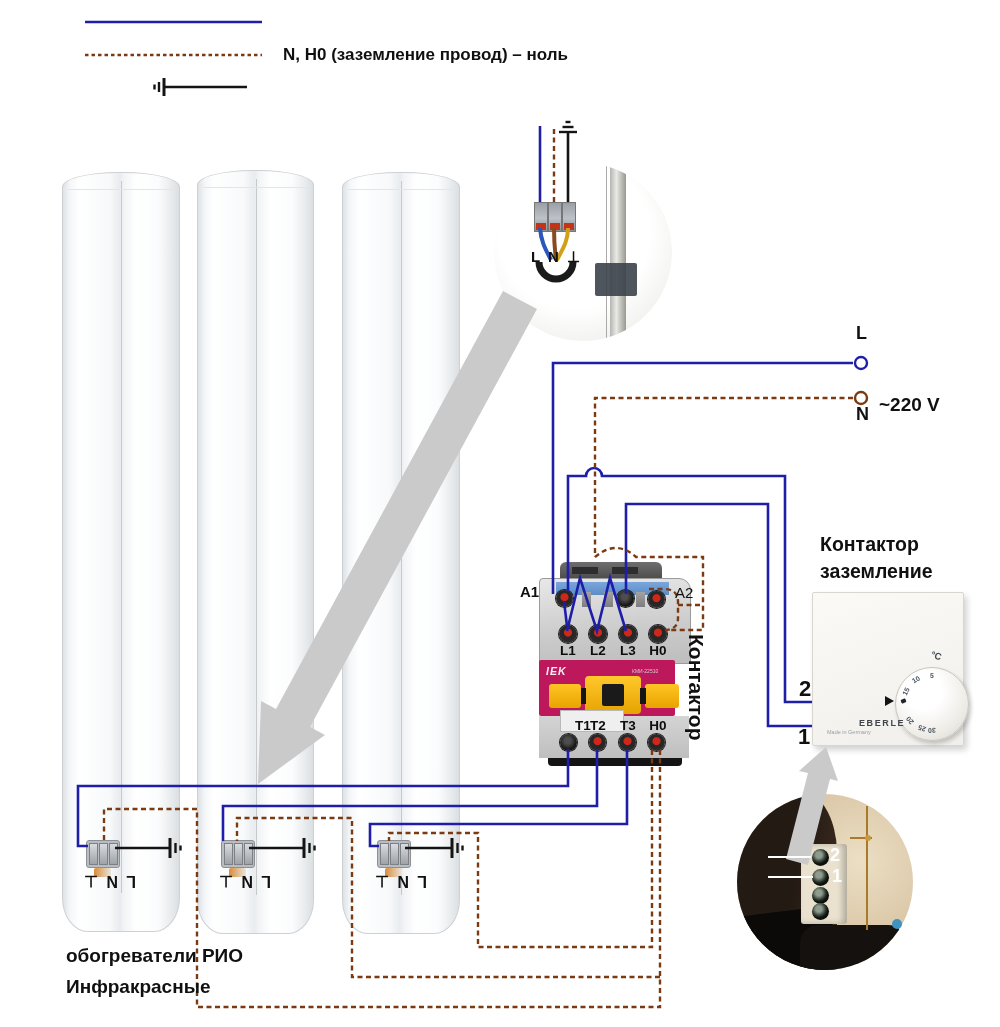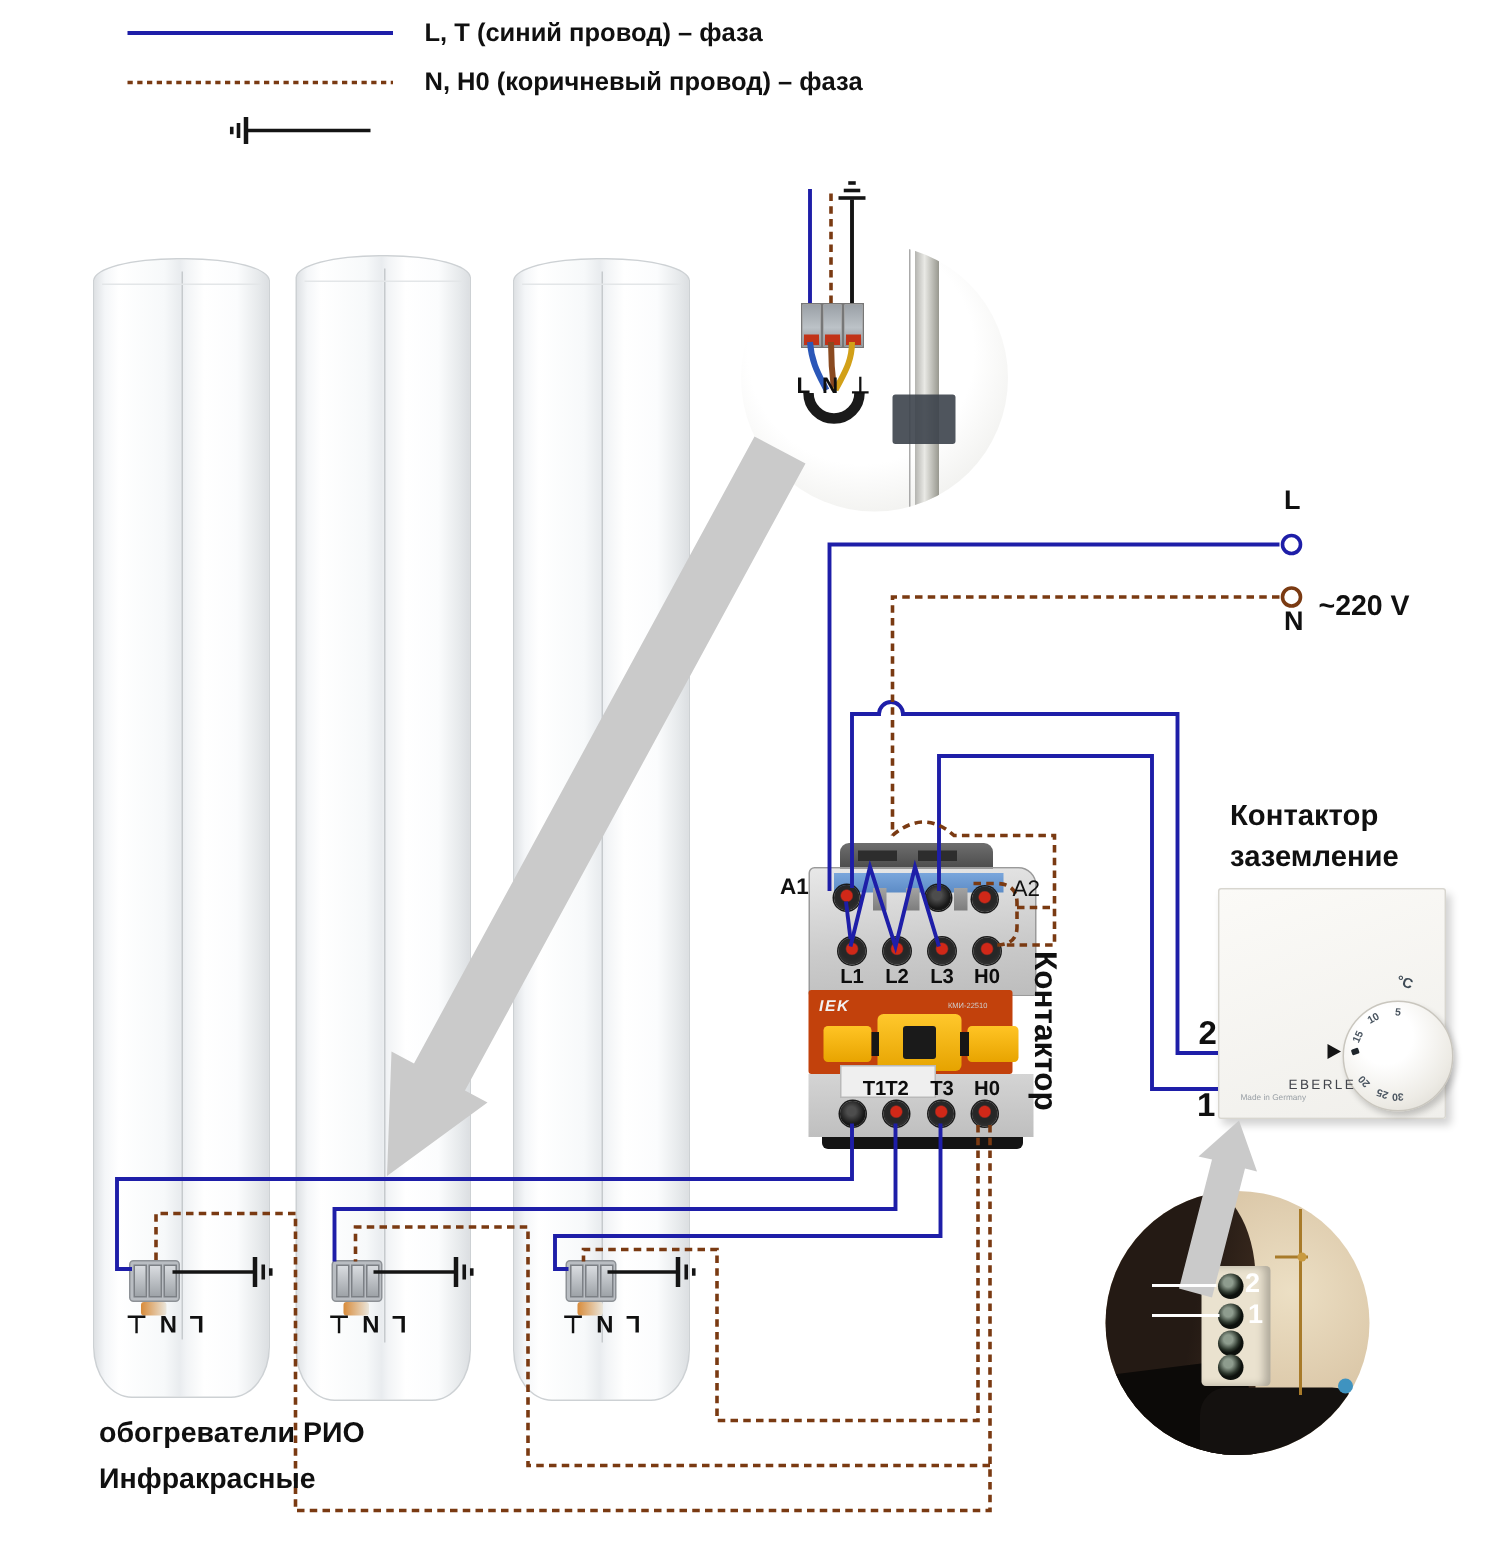--- a/index.html
+++ b/index.html
@@ -44,21 +44,21 @@
   #contactor .cap{position:absolute;left:22px;top:0;width:102px;height:18px;background:linear-gradient(#6e6e6e,#4a4a4a);border-radius:6px 6px 0 0;}
   #contactor .capslot{position:absolute;width:26px;height:7px;background:#2d2d2d;top:5px;}
   #contactor .face{position:absolute;left:1px;top:16px;width:150px;height:84px;border:1px solid #9a9a9a;
     background:linear-gradient(175deg,#e8e8e8,#cbcbcb 60%,#bdbdbd);border-radius:4px 12px 2px 2px;}
   #contactor .band{position:absolute;left:18px;top:20px;width:113px;height:13px;background:linear-gradient(#7aa6dc,#5d8cc6);}
   #contactor .slot{position:absolute;width:9px;height:15px;background:linear-gradient(#a3a3a3,#7d7d7d);}
   .dot{position:absolute;width:17px;height:17px;border-radius:50%;box-shadow:0 0 0 1px #1a1a1a;
     background:radial-gradient(circle at 50% 42%,#d02818 0 3.5px,#272727 4.5px 7px,#3c3c3c);}
   .dot.plain{background:radial-gradient(circle at 45% 40%,#4d4d4d 0 3px,#171717 62%);}
   #contactor .termlbl{position:absolute;width:26px;text-align:center;font-size:13.5px;font-weight:700;color:#0d0d0d;}
-  #contactor .mid{position:absolute;left:1px;top:98px;width:136px;height:56px;background:#c2410c;border-radius:2px;}
+  #contactor .mid{position:absolute;left:1px;top:98px;width:136px;height:56px;background:#be185d;border-radius:2px;}
   #contactor .brand{position:absolute;left:7px;top:5px;color:#f2f2f2;font-size:10.5px;font-weight:700;font-style:italic;letter-spacing:1px;}
   #contactor .model{position:absolute;left:93px;top:8px;color:#cfcfcf;font-size:5px;}
   #contactor .yl{position:absolute;background:linear-gradient(#ffc424,#e8a400);border-radius:3px;}
   #contactor .ylc{position:absolute;left:46px;top:16px;width:56px;height:38px;background:linear-gradient(#ffc82c,#e6a300);border-radius:4px;}
   #contactor .ylc .blk{position:absolute;left:17px;top:8px;width:22px;height:22px;background:#1a1a1a;border-radius:2px;}
   #contactor .nb{position:absolute;background:#161616;}
   #contactor .bot{position:absolute;left:1px;top:154px;width:150px;height:42px;background:linear-gradient(#d4d4d4,#bfbfbf);border:0;}
   #contactor .sticker{position:absolute;left:22px;top:148px;width:62px;height:20px;background:#efefef;border:1px solid #b9b9b9;}
   #contactor .base{position:absolute;left:10px;top:196px;width:134px;height:8px;background:#141414;border-radius:0 0 4px 4px;}
 
@@ -67,21 +67,21 @@
     background:linear-gradient(160deg,#fbfaf7,#f0efeb);border:1px solid #d8d6cf;border-radius:2px;
     box-shadow:3px 4px 6px rgba(0,0,0,.18);}
   #regulator .dial{position:absolute;left:82px;top:74px;width:72px;height:72px;border-radius:50%;
     background:radial-gradient(circle at 38% 32%,#ffffff 28%,#edebe5 68%,#d7d4cc);border:1px solid #c9c6be;
     box-shadow:2px 3px 4px rgba(0,0,0,.2);}
   #regulator .num{position:absolute;font-size:7px;font-weight:600;color:#4a5560;}
   #regulator .degc{position:absolute;left:118px;top:57px;font-size:9.5px;font-weight:700;color:#3e4a55;transform:rotate(18deg);}
   #regulator .pointer{position:absolute;left:72px;top:103px;width:0;height:0;
     border-top:5px solid transparent;border-bottom:5px solid transparent;border-left:9px solid #141414;}
   #regulator .mark{position:absolute;left:88px;top:106px;width:5px;height:4px;background:#20262c;border-radius:1px;transform:rotate(-20deg);}
-  #regulator .brand{position:absolute;left:14px;top:125px;font-size:9px;font-weight:400;letter-spacing:1.6px;color:#42444b;padding-left:32px;}
+  #regulator .brand{position:absolute;left:14px;top:125px;font-size:9px;font-weight:700;letter-spacing:1.6px;color:#42444b;padding-left:32px;}
   #regulator .madein{position:absolute;left:14px;top:136px;font-size:5.5px;color:#9aa0a6;}
 
   svg#wires{position:absolute;left:0;top:0;z-index:4;pointer-events:none;}
   .toplabels{z-index:5;}
 </style>
 </head>
 <body>
 
 <div id="stage">
 
@@ -281,22 +281,21 @@
       <path d="M 457.5 843 V 853"></path>
       <path d="M 462.5 845.5 V 850.5"></path>
     </g>
 
     <g stroke="#ffffff" stroke-width="2" fill="none">
       <path d="M 768 857 H 811"></path>
       <path d="M 768 877 H 813"></path>
     </g>
   </svg>
 
-  <div class="lbl toplabels" style="left:283px;top:12px;font-size:17px;font-weight:600;">L, Т (синий провод)  – фаза</div>
-  <div class="lbl toplabels" style="left:283px;top:45px;font-size:17px;font-weight:600;">N, Н0 (коричневый провод) – фаза</div>
+  <div class="lbl toplabels" style="left:283px;top:45px;font-size:17px;font-weight:600;">N, Н0 (заземление провод) – ноль</div>
 
   <div class="lbl toplabels" style="left:856px;top:323px;font-size:18px;font-weight:700;">L</div>
   <div class="lbl toplabels" style="left:879px;top:364px;font-size:19px;font-weight:700;margin-top:30px;">~220 V</div>
   <div class="lbl toplabels" style="left:856px;top:404px;font-size:18px;font-weight:700;">N</div>
 
   <div class="lbl toplabels" style="left:520px;top:583px;font-size:15px;font-weight:700;">А1</div>
   <div class="lbl toplabels" style="left:675px;top:584px;font-size:15px;font-weight:400;">А2</div>
   <div class="lbl toplabels" style="left:684px;top:634px;height:118px;font-size:21px;font-weight:600;writing-mode:vertical-rl;">Контактор</div>
 
   <div class="toplabels" style="position:absolute;left:820px;top:531px;font-size:19.5px;font-weight:700;line-height:26.5px;">

